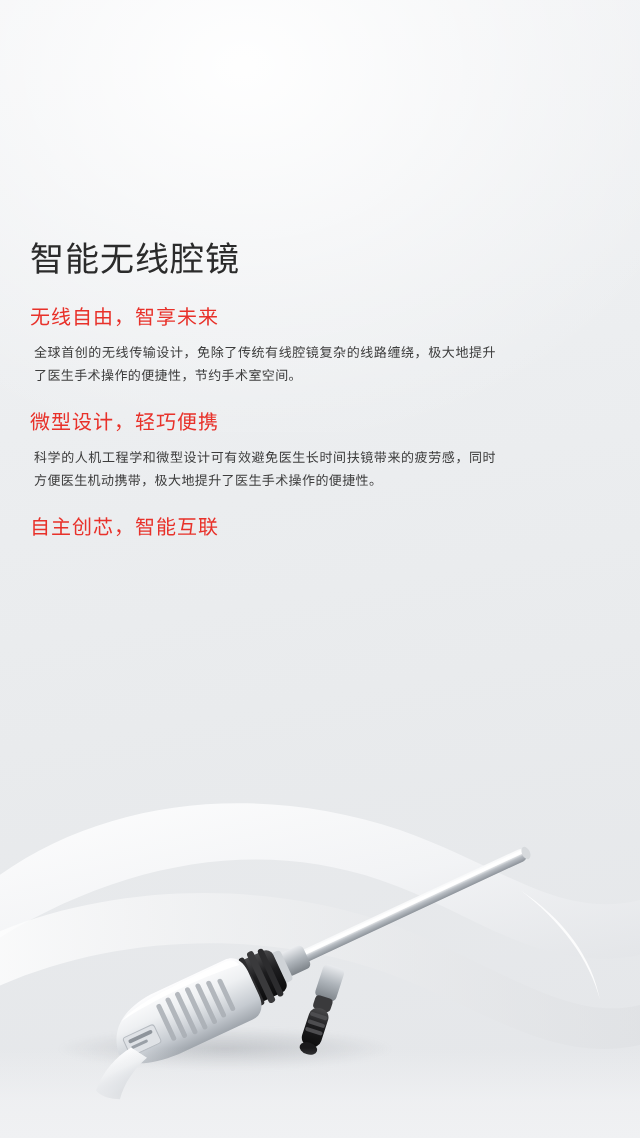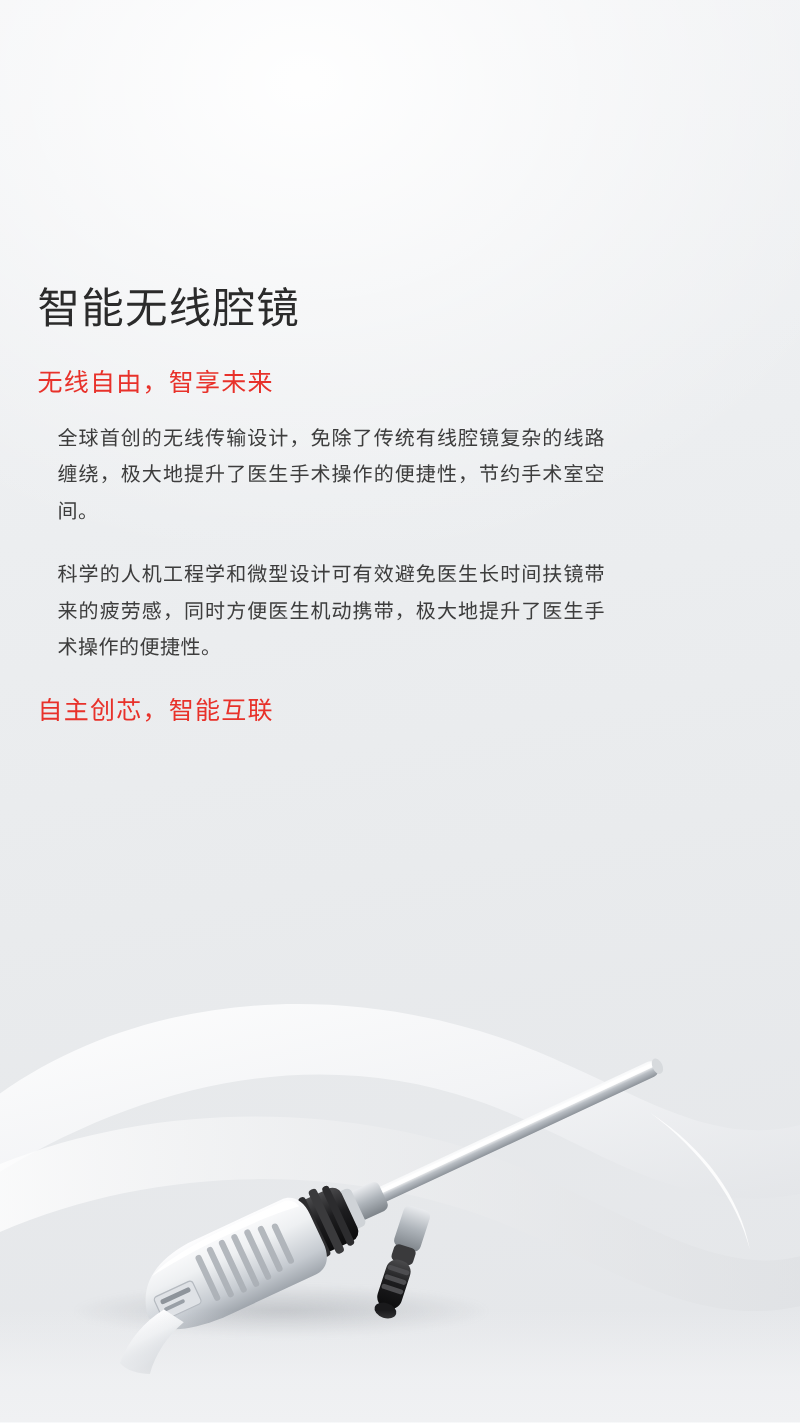--- a/index.html
+++ b/index.html
@@ -29,21 +29,21 @@
     top: -8%;
     width: 120%;
     height: 46%;
     background: radial-gradient(ellipse at 40% 30%, rgba(255,255,255,0.95) 0%, rgba(255,255,255,0.35) 45%, rgba(255,255,255,0) 75%);
     pointer-events: none;
   }
 
   .content {
     position: absolute;
     left: 30px;
-    top: 226px;
+    top: 238px;
     width: 470px;
   }
 
   .main-title {
     font-size: 34px;
     line-height: 1.25;
     color: #2b2b2b;
     letter-spacing: 1px;
     font-weight: 400;
     margin: 0 0 24px 0;
@@ -54,27 +54,28 @@
   }
   .block:last-child { margin-bottom: 0; }
 
   .block-title {
     font-size: 20px;
     line-height: 1.4;
     color: #e8312a;
     letter-spacing: 1px;
     margin: 0 0 8px 0;
     font-weight: 400;
+    font-family: Liberation Mono, monospace;
   }
 
   .block-body {
-    font-size: 16px;
+    font-size: 13px;
     line-height: 1.82;
     color: #3d3d3d;
-    margin: 16px;
+    margin: 4px;
     letter-spacing: 0.4px;
     text-align: justify;
   }
 
   
   .illustration {
     position: absolute;
     left: 0;
     top: 770px;
     width: 640px;
@@ -116,20 +117,21 @@
 
   <div class="content">
     <h1 class="main-title">智能无线腔镜</h1>
 
     <div class="block">
       <h2 class="block-title">无线自由，智享未来</h2>
       <p class="block-body">全球首创的无线传输设计，免除了传统有线腔镜复杂的线路缠绕，极大地提升了医生手术操作的便捷性，节约手术室空间。</p>
     </div>
 
     <div class="block">
+      <h2 class="block-title">微型设计，轻巧便携</h2>
       <p class="block-body">科学的人机工程学和微型设计可有效避免医生长时间扶镜带来的疲劳感，同时方便医生机动携带，极大地提升了医生手术操作的便捷性。</p>
     </div>
 
     <div class="block">
       <h2 class="block-title">自主创芯，智能互联</h2>
     </div>
   </div>
 
   <div class="illustration">
 

